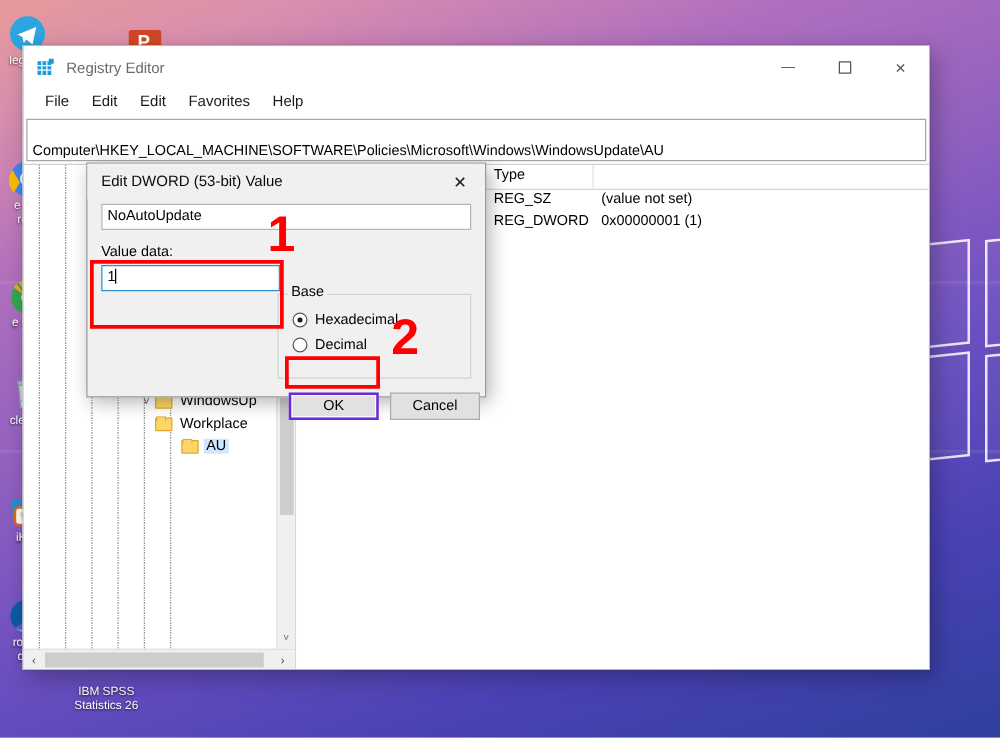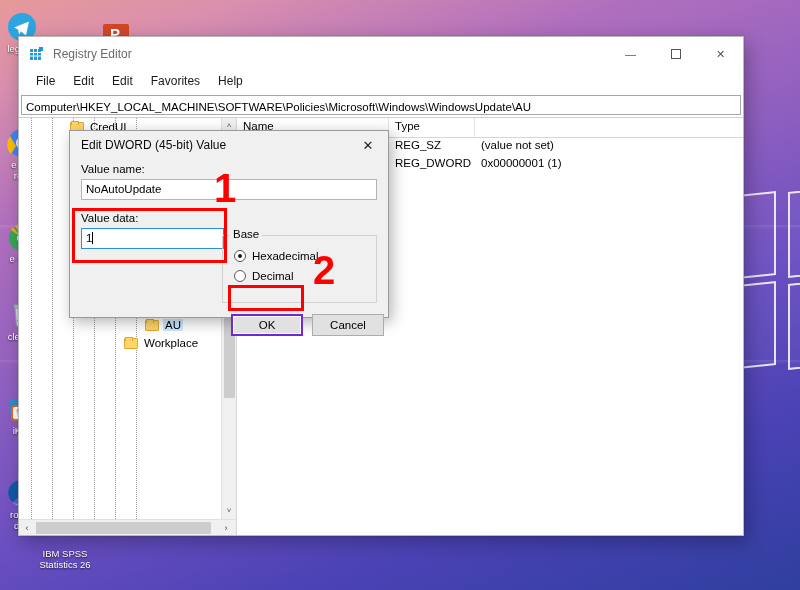--- a/index.html
+++ b/index.html
@@ -54,21 +54,21 @@
     width:45px; height:34px; display:flex; align-items:center; justify-content:center;
     color:#555; font-size:11px;
   }
 
   .menubar { height:24px; display:flex; padding-left:8px; flex:none; background:#fff; }
   .menuitem { font-size:12px; color:#1a1a1a; padding:3px 9px; }
 
   .addrbar { flex:none; padding:0 2px 2px 2px; background:#fff; }
   .addrbox {
     height:20px; border:1px solid #a6a6a6; background:#fff;
-    font-size:11.5px; color:#000; line-height:18px; padding:2px 4px;
+    font-size:11.5px; color:#000; line-height:18px; padding:16px 4px;
     white-space:nowrap; overflow:hidden;
   }
 
   .panes { flex:1; display:flex; min-height:0; border-top:1px solid #cfcfcf; }
 
   
   .treepane {
     width:218px; flex:none; background:#fff; position:relative;
     border-right:1px solid #d7d7d7; display:flex; flex-direction:column;
   }
@@ -263,21 +263,21 @@
     <svg width="30" height="30" viewBox="0 0 30 30">
       <path d="M27 17a13 13 0 0 1-22 7c4 3 11 2 13-3 1-4-3-6-7-5 3-5 12-6 16 1z" fill="#35c1f1"></path>
       <path d="M5 24A13 13 0 0 1 16 2c6 0 10 4 11 9-3-5-10-5-13 0-2 4 0 9-9 13z" fill="#0f59a8"></path>
       <path d="M25 8c3 5 2 10-1 13 2-5 1-10-4-12z" fill="#3ddc84"></path>
     </svg>
   </span>
   <span class="cap">rosoft
 dge</span>
 </div>
 
-<div class="tb-label" style="left:30px;top:548px;width:70px;">IBM SPSS
+<div class="tb-label" style="left:50px;top:548px;width:70px;">IBM SPSS
 Statistics 26</div>
 
 <div style="position:absolute;left:103px;top:24px;width:26px;height:22px;background:#d24726;border-radius:2px;">
   <span style="color:#fff;font-size:15px;font-weight:bold;position:absolute;left:7px;top:1px;font-family:'Liberation Sans',sans-serif;">P</span>
 </div>
 
 <div id="regedit">
 
   <div class="titlebar">
     <span class="app-icon">
@@ -375,29 +375,29 @@
             <div class="trow" style="padding-left: 91px;">
               <span class="exp"></span>
               <span class="folder"></span>
               <span class="lbl">Windows S</span>
             </div>
             <div class="trow" style="padding-left: 91px;">
               <span class="exp">˅</span>
               <span class="folder"></span>
               <span class="lbl">WindowsUp</span>
             </div>
+            <div class="trow" style="padding-left: 91px;">
+              <span class="exp"></span>
+              <span class="folder"></span>
+              <span class="lbl">Workplace</span>
+            </div>
             <div class="trow sel" style="padding-left: 112px;">
               <span class="exp"></span>
               <span class="folder"></span>
               <span class="lbl">AU</span>
-            </div>
-            <div class="trow" style="padding-left: 91px;">
-              <span class="exp"></span>
-              <span class="folder"></span>
-              <span class="lbl">Workplace</span>
             </div>
           </div>
         <div class="vscroll">
           <div class="arr">˄</div>
           <div class="thumb"></div>
           <div class="arr" style="position:absolute;bottom:0;">˅</div>
         </div>
       </div>
       <div class="hscroll">
         <div class="arr">‹</div>
@@ -429,25 +429,24 @@
             <div class="c-data">0x00000001 (1)</div>
           </div>
         </div>
     </div>
 
   </div>
 </div>
 
 <div id="dlg">
   <div class="dlg-title">
-    <span class="t">Edit DWORD (45-bit) Value</span>
+    <span class="t">Edit DWORD (53-bit) Value</span>
     <div class="x">✕</div>
   </div>
   <div class="dlg-body">
-    <div class="lab" style="margin-top:4px;">Value name:</div>
     <div class="txtinput" style="margin-top:4px;">NoAutoUpdate</div>
 
     <div class="lab" style="margin-top:12px;">Value data:</div>
     <div class="txtinput focus" style="margin-top:4px;width:143px;">
       <span>1</span><span class="caret"></span>
     </div>
 
     <div class="grp">
       <span class="cap">Base</span>
       <div class="radio" style="margin-top:14px;">

